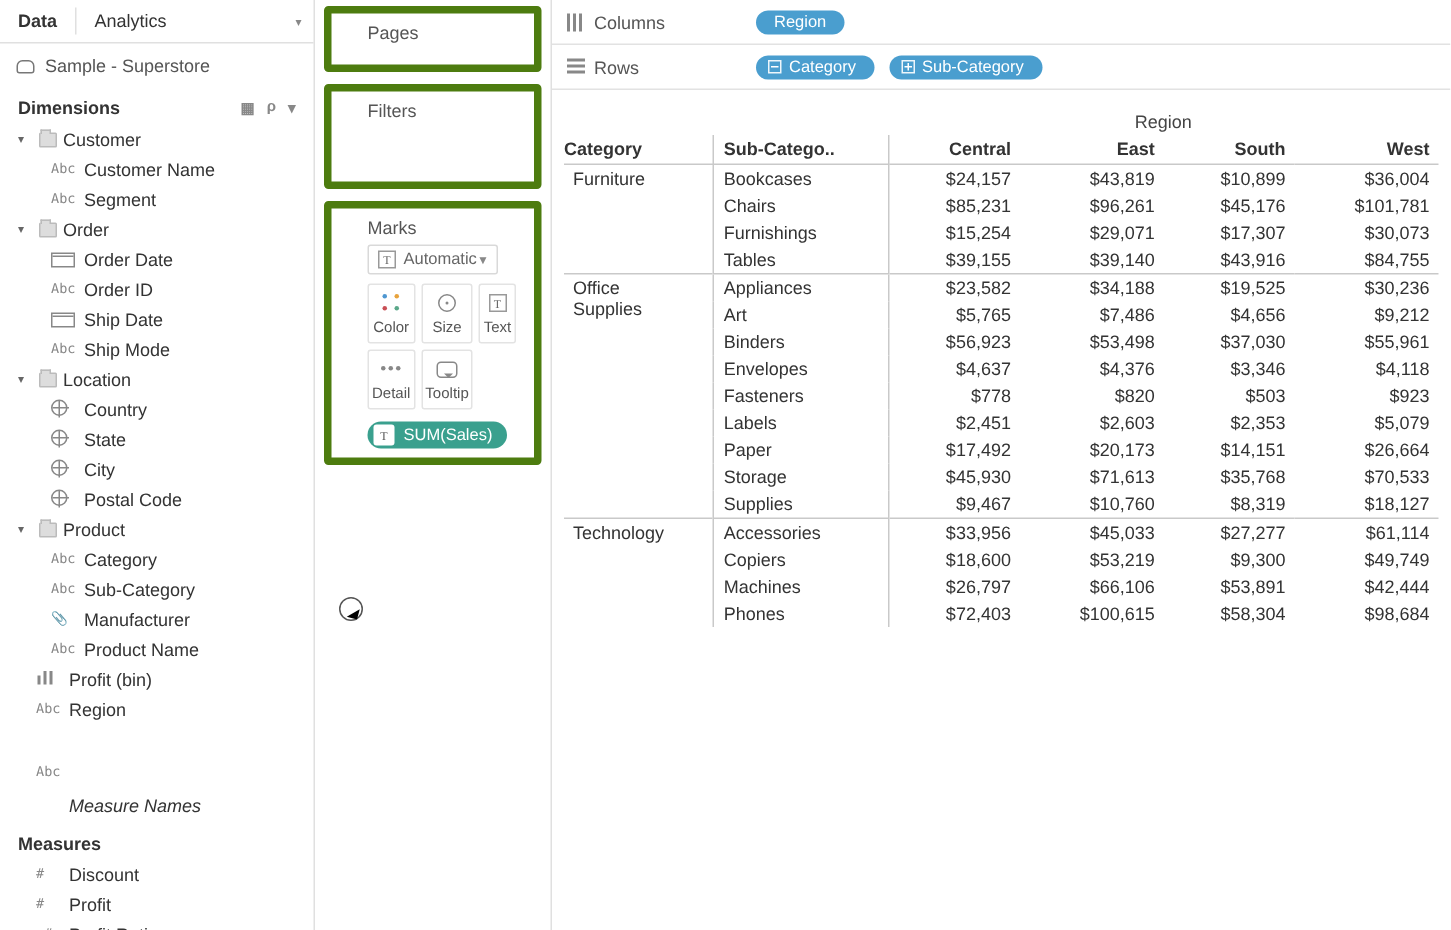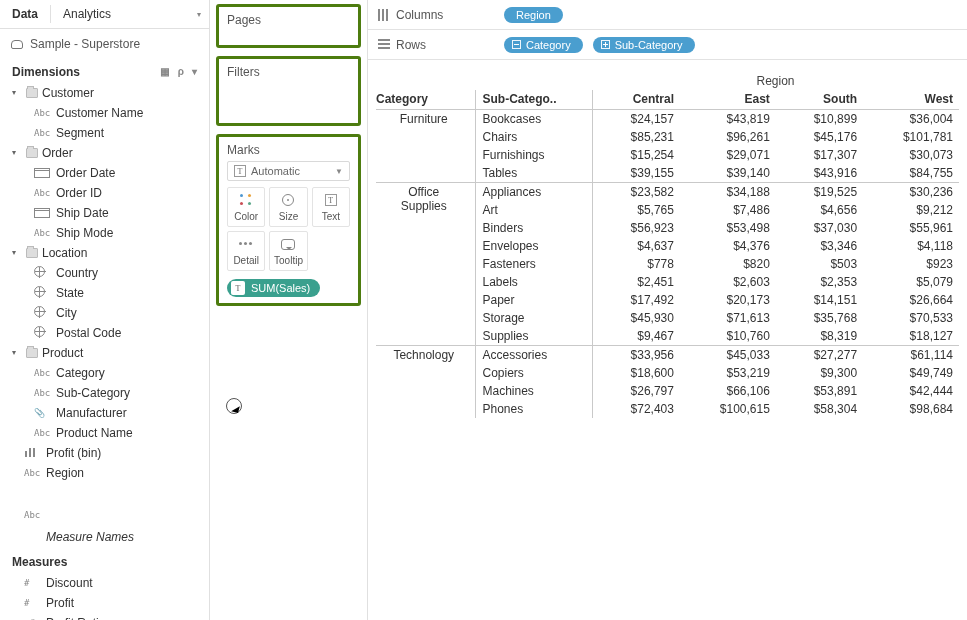--- a/index.html
+++ b/index.html
@@ -35,21 +35,21 @@
   .clip { font-size:10px; color:#888; }
   .tree-item.root { padding-left: 24px; }
   .tree-item .bars { display:inline-block; width:12px; height:10px; position:relative;}
   .tree-item .bars::before { content:''; position:absolute; bottom:0; left:1px; width:2px; height:6px; background:#888;}
   .tree-item .bars::after { content:''; position:absolute; bottom:0; left:5px; width:2px; height:9px; background:#888; box-shadow: 4px 0 0 #888;}
   .italic { font-style: italic; margin-top: 44px; }
   .section-title { font-weight:600; padding: 8px 12px 4px; font-size:12px; }
 
   
   .mid-pane { width: 158px; border-right: 1px solid #e0e0e0; padding: 0; display:flex; flex-direction:column; }
-  .shelf-card { border: 3px solid #4d7c0f; margin: 4px 6px; border-radius: 3px; padding: 6px 8px; background:#fff;}
+  .shelf-card { border: 5px solid #4d7c0f; margin: 4px 6px; border-radius: 3px; padding: 6px 24px; background:#fff;}
   .shelf-label { color:#555; font-size:12px; margin-bottom:4px; }
   .pages-card { height: 44px; }
   .filters-card { height: 70px; }
   .marks-card { min-height: 150px; }
   .marks-select { display:flex; align-items:center; justify-content:space-between; border:1px solid #d9d9d9; border-radius:2px; padding:3px 6px; margin-bottom:6px; cursor:pointer; font-size:11px;}
   .marks-select .mk-left { display:flex; align-items:center; gap:5px; color:#666;}
   .mark-t { width:12px; height:12px; border:1px solid #999; display:inline-flex; align-items:center; justify-content:center; font-size:8px; font-family:serif; color:#666;}
   .marks-grid { display:grid; grid-template-columns: repeat(3, 1fr); gap:4px; margin-bottom:6px;}
   .mark-btn { border:1px solid #e3e3e3; border-radius:2px; padding:4px 2px; display:flex; flex-direction:column; align-items:center; gap:3px; font-size:10px; color:#555; cursor:pointer;}
   .mk-icon { height:16px; display:flex; align-items:center; justify-content:center; }
@@ -80,21 +80,21 @@
   .field-pill .sq.plus::after { content:''; position:absolute; left:3px; top:1px; bottom:1px; width:1px; background:#fff;}
   
   .sheet-body { padding: 12px 8px 0 8px; }
   .sheet-title { font-size: 20px; font-weight:400; color:#555; margin-bottom:14px; padding-left:4px;}
   .xtab { border-collapse: collapse; width:100%; font-size:12px; }
   .xtab th, .xtab td { padding: 2px 6px; text-align:right; white-space:nowrap; }
   .xtab .hdr-top th { text-align:center; font-weight:400; color:#444; padding-bottom:2px;}
   .xtab .hdr-sub th { font-weight:600; padding-bottom:3px; border-bottom:1px solid #c9c9c9; text-align:right; }
   .xtab .hdr-sub th.lbl { text-align:left; }
   .xtab .grp-border td, .xtab .grp-border th.catcell { border-top:1px solid #c9c9c9;}
-  .xtab th.catcell { border-right:1px solid #c9c9c9; font-weight:400; text-align:center; vertical-align:top; padding-right:10px;}
+  .xtab th.catcell { border-right:1px solid #c9c9c9; font-weight:400; text-align:left; vertical-align:top; padding-right:10px;}
   .xtab td.subcell { border-right:1px solid #c9c9c9; text-align:left; padding-right:18px;}
   .xtab td.val { font-variant-numeric: tabular-nums; padding-left:18px;}
   .spin-cursor { width:16px; height:16px; border:1px solid #555; border-radius:50%; position:relative; display:inline-block;}
   .spin-cursor::after { content:''; position:absolute; bottom:-5px; right:-2px; width:0; height:0; border:5px solid transparent; border-top-color:#000; transform:rotate(-30deg);}
   .cursor-wrap { position:absolute; left:226px; top:398px; }
 </style>
 </head>
 <body>
 
 <div class="app">

